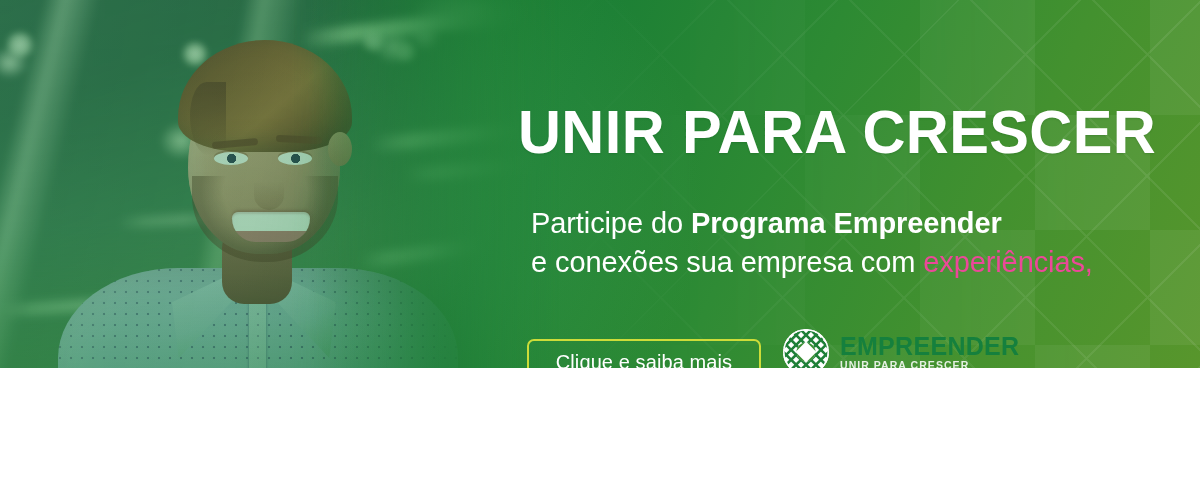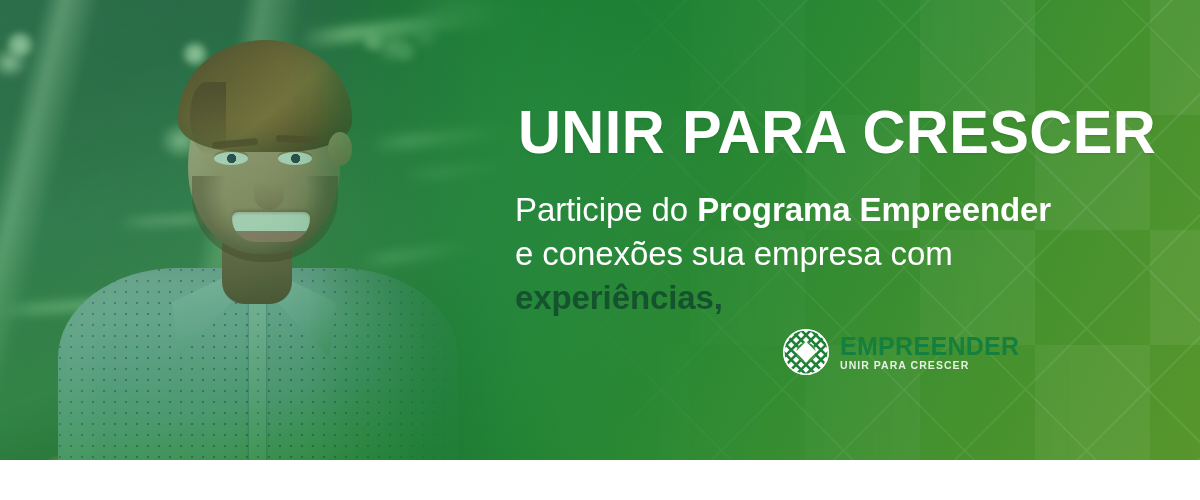--- a/index.html
+++ b/index.html
@@ -4,21 +4,21 @@
 <style>
   html, body {
     margin: 0;
     padding: 0;
     background: #ffffff;
   }
 
   #banner {
     position: relative;
     width: 1200px;
-    height: 460px;
+    height: 368px;
     overflow: hidden;
     font-family: "Liberation Sans", sans-serif;
     user-select: none;
   }
 
   
 
   .bg-base {
     position: absolute;
     inset: 0;
@@ -286,30 +286,30 @@
     letter-spacing: .4px;
     transform: scaleX(.96);
     transform-origin: left center;
     white-space: nowrap;
     text-shadow: 0 1px 2px rgba(0,60,20,.18);
   }
 
   .subhead {
     position: absolute;
     left: 0; top: 188px;
-    margin: 0;
+    margin: 16px;
     width: 640px;
     color: #ffffff;
-    font-size: 33px;
+    font-size: 29px;
     line-height: 1.33;
     font-weight: 400;
     letter-spacing: -.1px;
   }
   .subhead .b  { font-weight: 700; }
-  .subhead .hl { color: #14532d; font-weight: 700; }
+  .subhead .hl { color: #ec4899; font-weight: 400; }
 
   .cta {
     position: absolute;
     left: 12px; top: 339px;
     display: inline-flex;
     align-items: center;
     justify-content: center;
     box-sizing: border-box;
     width: 234px; height: 46px;
     border: 2px solid #cddc39;
@@ -416,20 +416,21 @@
 
   <div class="content">
 
     <h1 class="headline">UNIR PARA CRESCER</h1>
 
     <p class="subhead">
       <span>Participe do </span><span class="b">Programa Empreender</span><br>
       <span>e conexões sua empresa com </span><span class="hl">experiências,</span><br>
     </p>
 
+    <button class="cta">Clique e saiba mais</button>
 
     <div class="logo-row">
 
 
       <div class="empreender-logo">
         <svg width="46" height="46" viewBox="0 0 46 46">
           <defs>
             <clipPath id="ring">
               <path d="M23 0 A23 23 0 1 1 22.99 0 Z M23 13.5 A9.5 9.5 0 1 0 23.01 13.5 Z" clip-rule="evenodd"></path>
             </clipPath>

